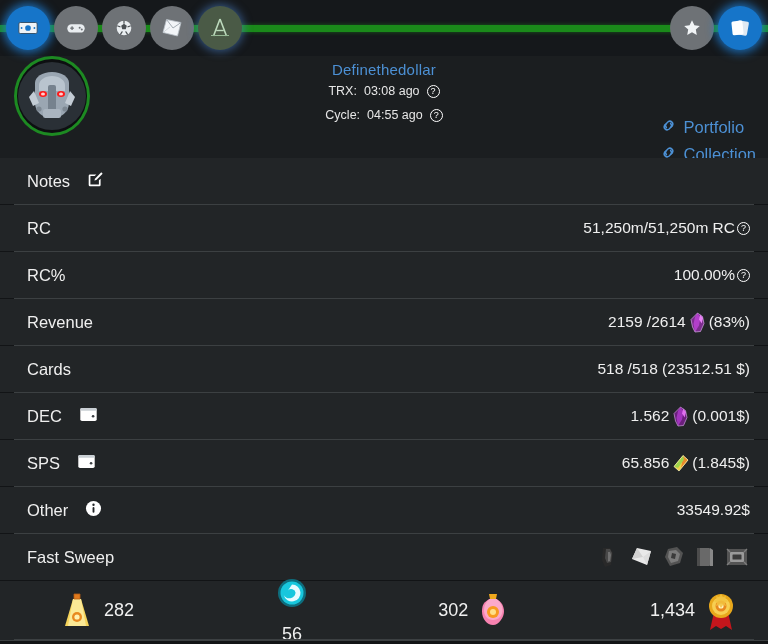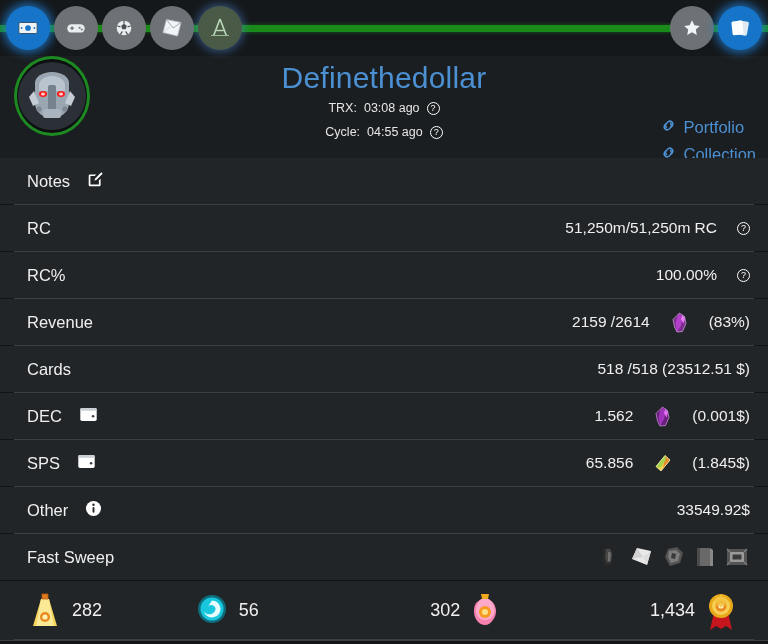--- a/index.html
+++ b/index.html
@@ -90,21 +90,21 @@
     align-items: center;
     justify-content: center;
   }
   .header-center {
     position: absolute;
     left: 0; right: 0;
     top: 5px;
     text-align: center;
   }
   .username {
-    font-size: 30px;
+    font-size: 15px;
     color: #4c90d4;
     font-weight: normal;
     letter-spacing: .2px;
     text-align: center;
   }
   .meta-line {
     font-size: 12.5px;
     color: #e6e6e6;
     margin-top: 6px;
     display: flex;
@@ -172,21 +172,21 @@
   .row-label {
     display: flex;
     align-items: center;
     gap: 17px;
     font-size: 16.5px;
     color: #efefef;
   }
   .row-value {
     display: flex;
     align-items: center;
-    gap: 20px;
+    gap: 2px;
     font-size: 15.5px;
     color: #efefef;
     white-space: nowrap;
   }
 
   
   .tok {
     display: inline-block;
     width: 19px;
     height: 21px;
@@ -224,22 +224,22 @@
     background:#3c4042;
   }
   .stat {
     flex: 1 1 0;
     display: flex;
     align-items: center;
     gap: 10px;
     font-size: 18px;
     color: #f0f0f0;
   }
-  .stat.s1 { padding-left: 28px; }
-  .stat.s2 { padding-left: 12px; }
+  .stat.s1 { padding-left: 28px; margin-left: 32px; }
+  .stat.s2 { padding-left: 12px; flex-direction: column; }
   .stat.s3 { justify-content: flex-end; padding-right: 80px; }
   .stat.s4 { justify-content: flex-end; padding-right: 29px; }
   .stat .ic { width: 34px; height: 38px; flex: none; }
 
   .bottom-pad { height: 16px; background: #121416; }
 </style>
 </head>
 <body>
 
 <div class="topbar">

